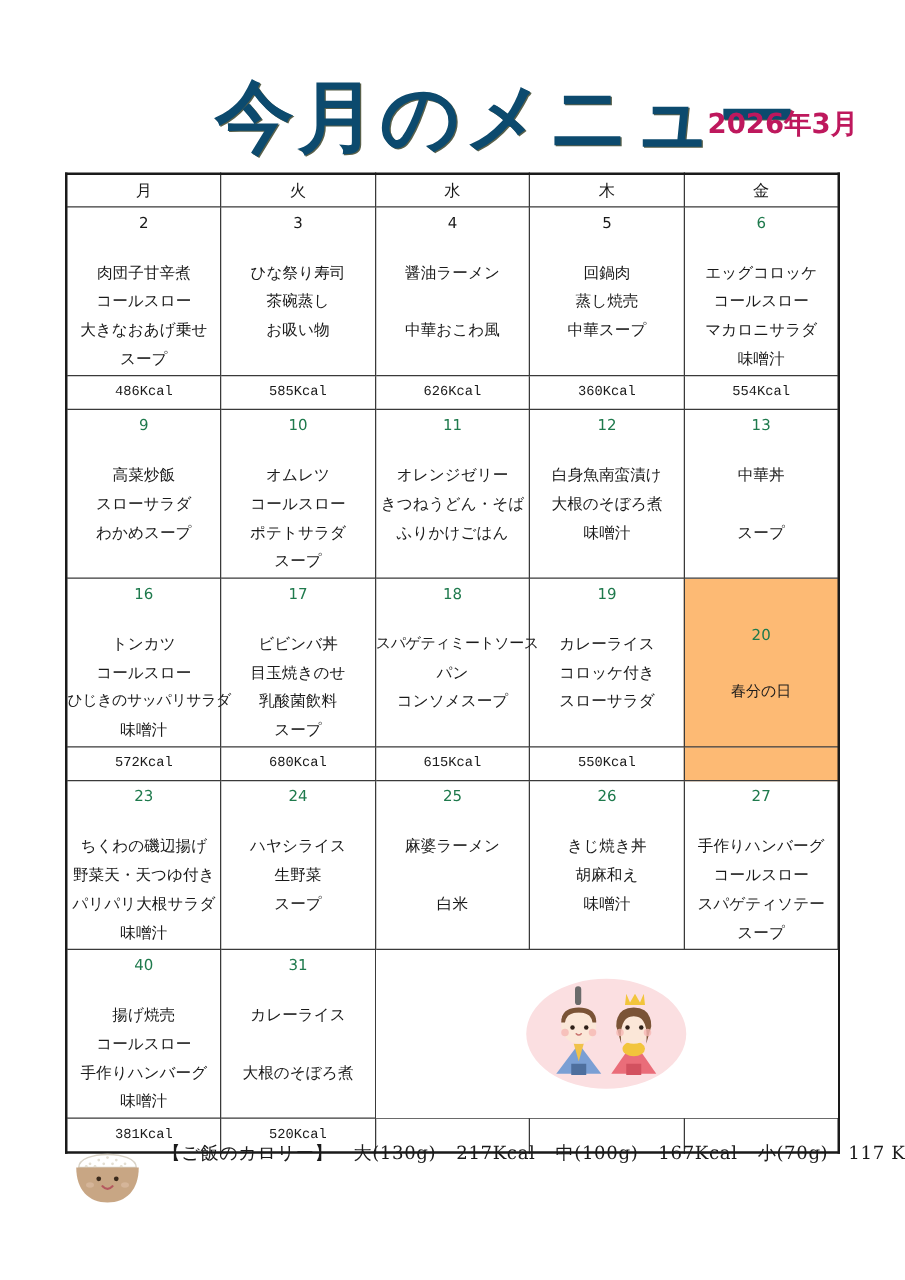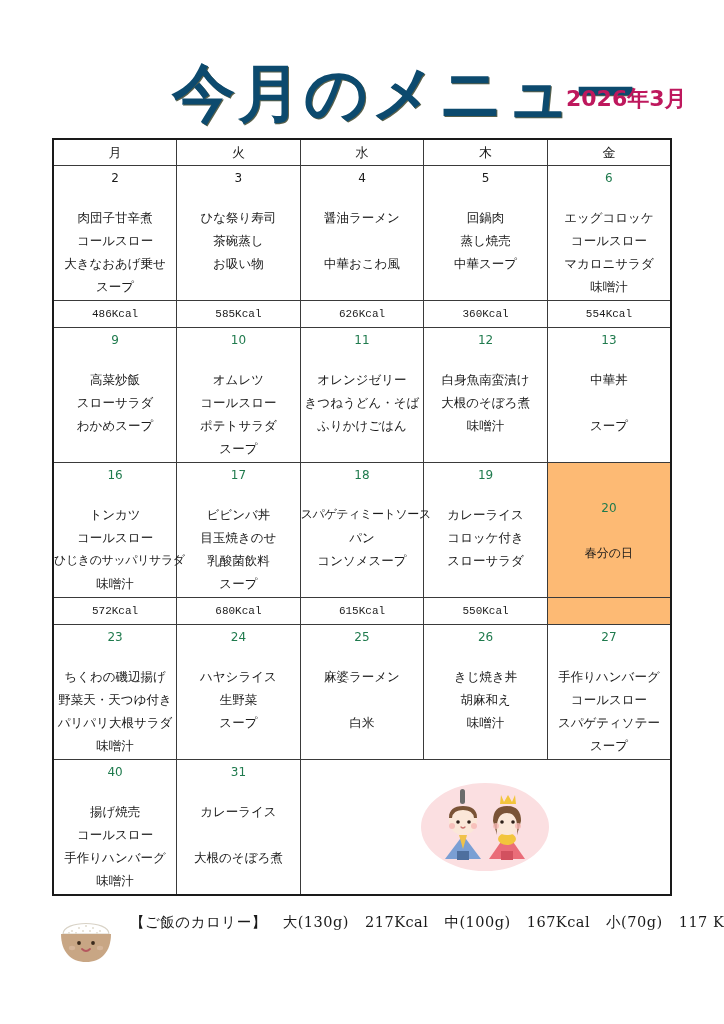--- a/index.html
+++ b/index.html
@@ -453,20 +453,27 @@
     <circle cx="102" cy="44" r="14" fill="#fbe7d8"></circle>
     <path d="M88 44 q0 -15 14 -15 q14 0 14 15 l-4 14 q2 -22 -10 -22 q-12 0 -10 22 Z" fill="#7a5336"></path>
     <circle cx="97" cy="45" r="1.8" fill="#2e2019"></circle>
     <circle cx="108" cy="45" r="1.8" fill="#2e2019"></circle>
     <circle cx="91" cy="49" r="3" fill="#f6b8b4" opacity="0.8"></circle>
     <circle cx="113" cy="49" r="3" fill="#f6b8b4" opacity="0.8"></circle>
   </g>
 </svg></div>
           </td>
         </tr>
+        <tr>
+          <td class="kcal">381Kcal</td>
+          <td class="kcal">520Kcal</td>
+          <td class="kcal empty">&nbsp;</td>
+          <td class="kcal empty">&nbsp;</td>
+          <td class="kcal empty">&nbsp;</td>
+        </tr>
       </tbody>
   </table>
 </div>
 
 <div class="footer">
   <div class="rice-icon">
     <svg viewBox="0 0 58 56" width="58" height="56" aria-hidden="true">
 
       <path d="M6 24 C6 10 52 10 52 24 Z" fill="#ffffff" stroke="#d8d2c6" stroke-width="1.2"></path>
       <g fill="#e3ded2">

